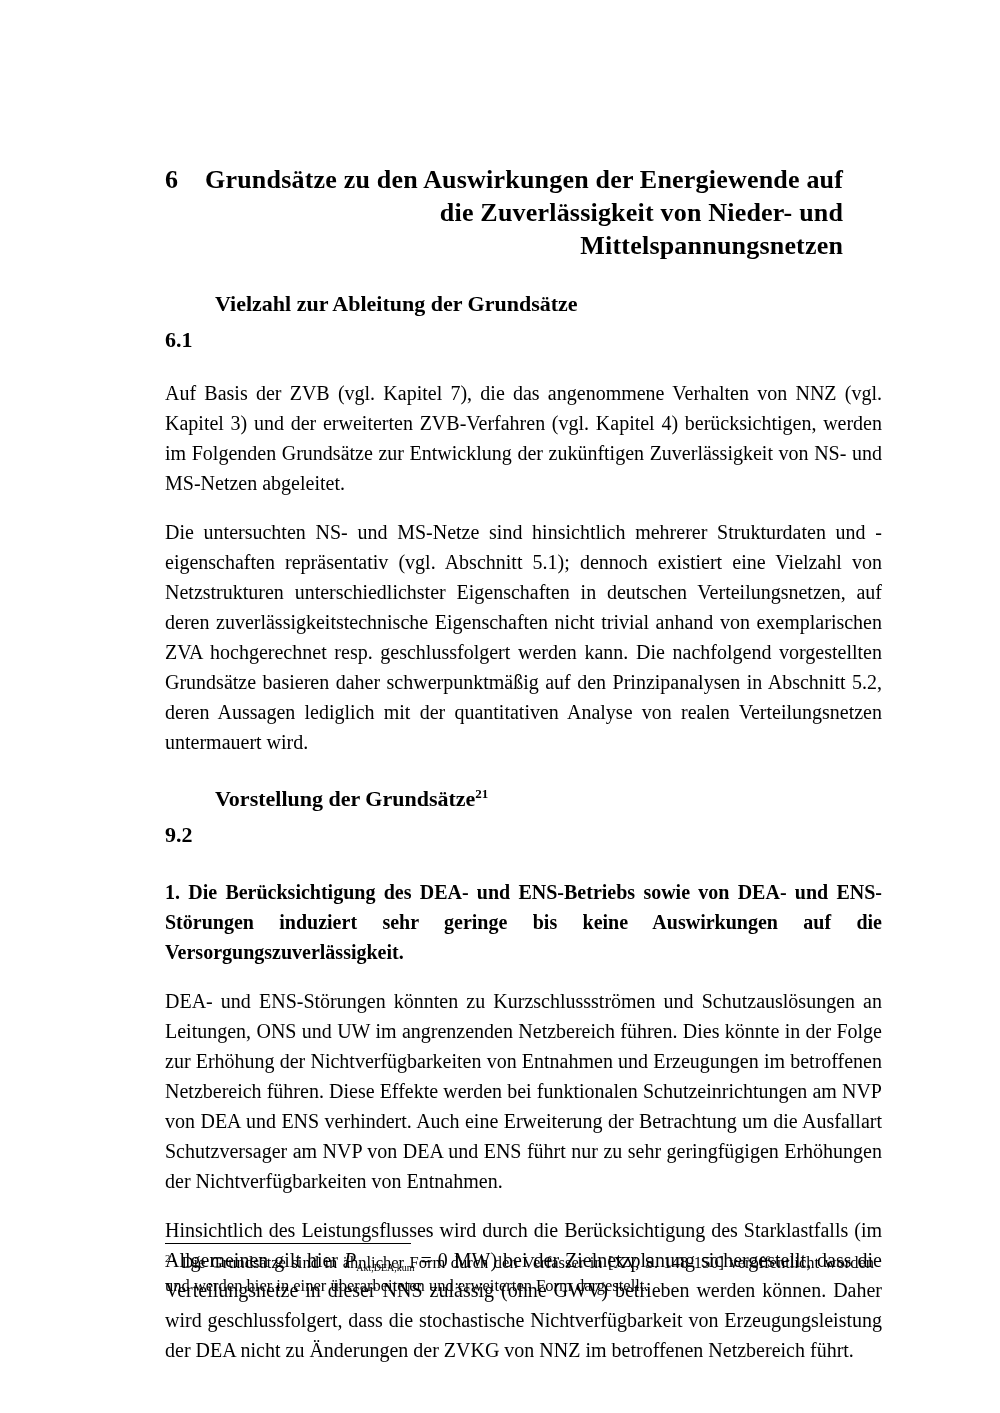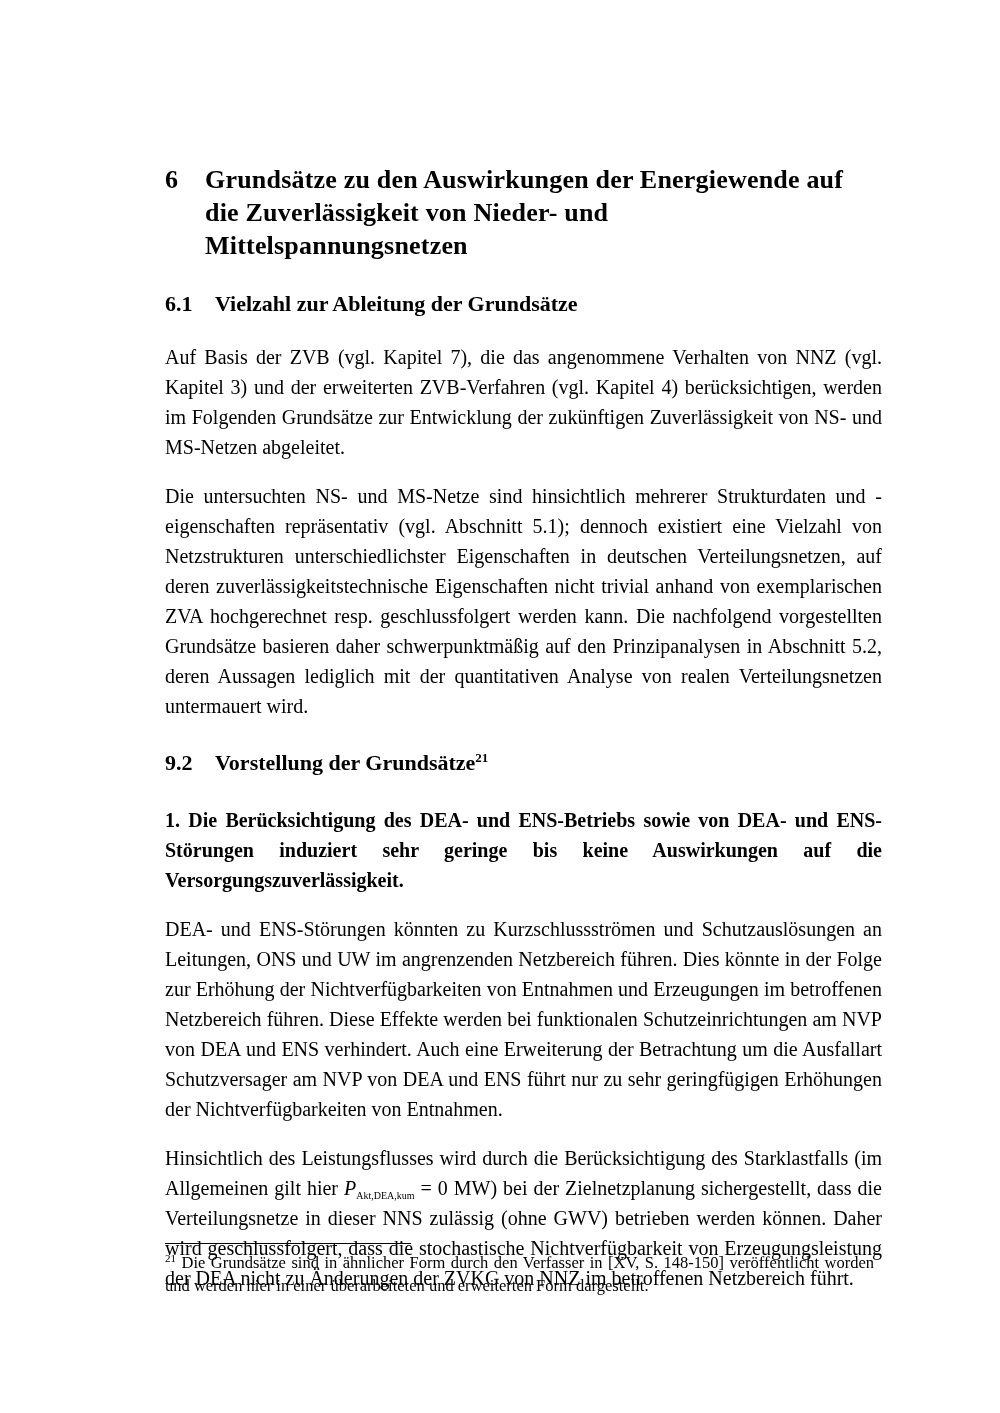--- a/index.html
+++ b/index.html
@@ -21,31 +21,31 @@
   }
   
   h1.chapter {
     display: flex;
     font-size: 26px;
     line-height: 33px;
     font-weight: 700;
     letter-spacing: 0.2px;
   }
   h1.chapter .hnum { flex: 0 0 40px; }
-  h1.chapter .hline { display: block; }
+  h1.chapter .hline { display: block; text-align: right; }
   
   h2.section {
     display: flex;
     font-size: 22px;
     line-height: 28px;
     font-weight: 700;
     margin-top: 28px;
     margin-bottom: 24px;
   }
-  h2.section .hnum { flex: 0 0 50px; }
+  h2.section .hnum { flex: 0 0 50px; margin-top: 36px; }
   h2.section sup.hsup {
     font-size: 13px;
     line-height: 0;
     vertical-align: super;
   }
   
   p.body {
     font-size: 20px;
     line-height: 30px;
     text-align: justify;

